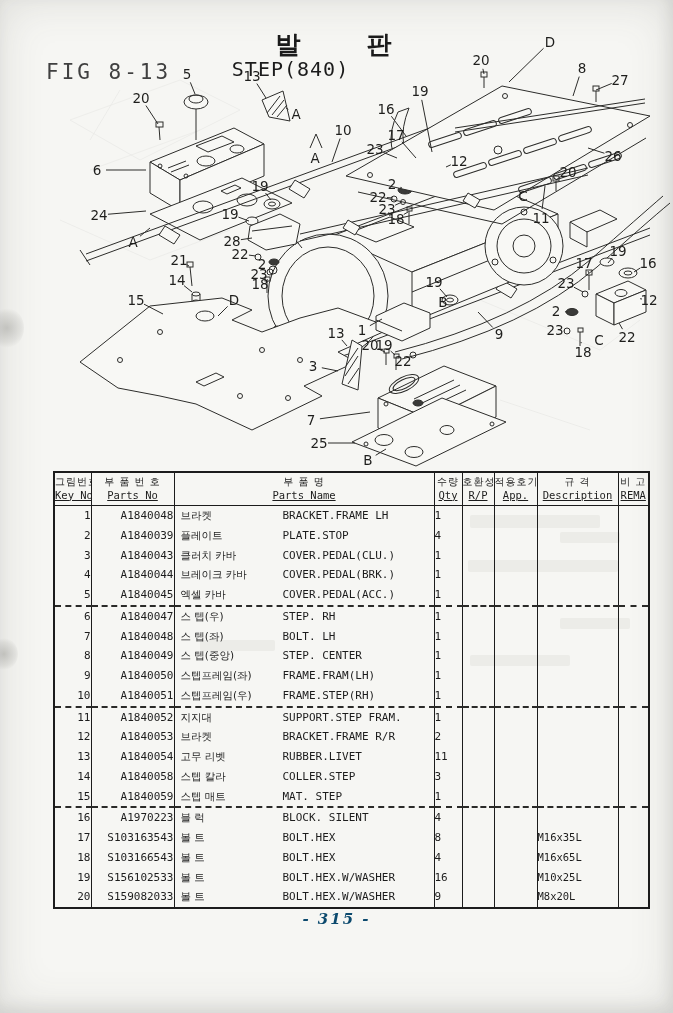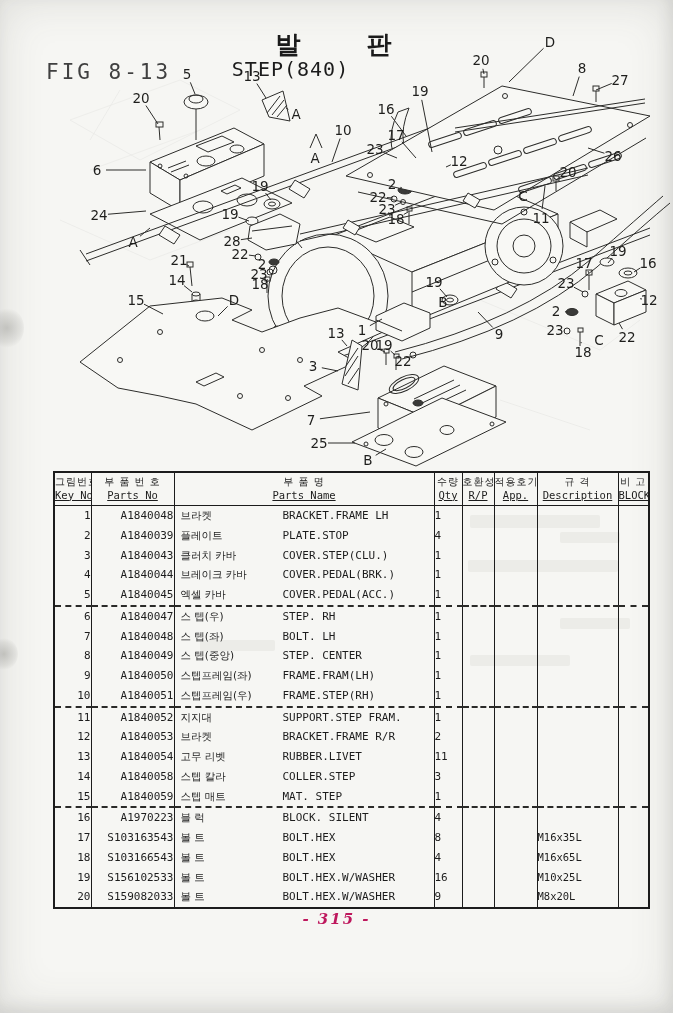--- a/index.html
+++ b/index.html
@@ -47,21 +47,21 @@
   td.c-pno{padding-left:5px;text-align:right;}
   td.c-name{position:relative;margin-left:42px;}
   .nm-kor{position:absolute;left:6px;top:0;font-family:"DejaVu Sans",sans-serif;font-size:10.5px;}
   .nm-eng{position:absolute;left:108px;top:0;}
   td.c-qty{padding-left:5px;}
   td.c-desc{padding-left:4px;font-size:10.5px;}
   tr.group-end td{border-bottom:2px dashed #2a2a28;}
 
   .page-number{position:absolute;left:0;top:910px;width:673px;text-align:center;
     font-family:"DejaVu Serif",serif;font-style:italic;font-weight:bold;
-    font-size:15px;letter-spacing:2px;color:#be185d;}
+    font-size:15px;letter-spacing:2px;color:#0c4a6e;}
 </style>
 </head>
 <body>
 
 <div class="vignette"></div>
 <div class="smudge" style="left:-10px;top:308px;width:34px;height:40px;"></div>
 <div class="smudge" style="left:-10px;top:638px;width:28px;height:32px;"></div>
 
 <div class="ghost-block" style="left:470px;top:515px;width:130px;height:13px;"></div>
 <div class="ghost-block" style="left:560px;top:532px;width:60px;height:11px;"></div>
@@ -455,21 +455,21 @@
       <th>
         <span class="th-kor">적용호기</span>
         <span class="th-eng">App.</span>
       </th>
       <th>
         <span class="th-kor">규  격</span>
         <span class="th-eng">Description</span>
       </th>
       <th>
         <span class="th-kor">비 고</span>
-        <span class="th-eng">BLOCK</span>
+        <span class="th-eng">REMA</span>
       </th>
     </tr>
   </thead>
   <tbody>
       <tr>
         <td class="c-key">1</td>
         <td class="c-pno">A1840048</td>
         <td class="c-name">
           <span class="nm-kor">브라켓</span>
           <span class="nm-eng">BRACKET.FRAME LH</span>
@@ -491,21 +491,21 @@
         <td class="c-rp"></td>
         <td class="c-app"></td>
         <td class="c-desc"></td>
         <td class="c-rem"></td>
       </tr>
       <tr>
         <td class="c-key">3</td>
         <td class="c-pno">A1840043</td>
         <td class="c-name">
           <span class="nm-kor">클러치 카바</span>
-          <span class="nm-eng">COVER.STEP(CLU.)</span>
+          <span class="nm-eng">COVER.PEDAL(CLU.)</span>
         </td>
         <td class="c-qty">1</td>
         <td class="c-rp"></td>
         <td class="c-app"></td>
         <td class="c-desc"></td>
         <td class="c-rem"></td>
       </tr>
       <tr>
         <td class="c-key">4</td>
         <td class="c-pno">A1840044</td>

